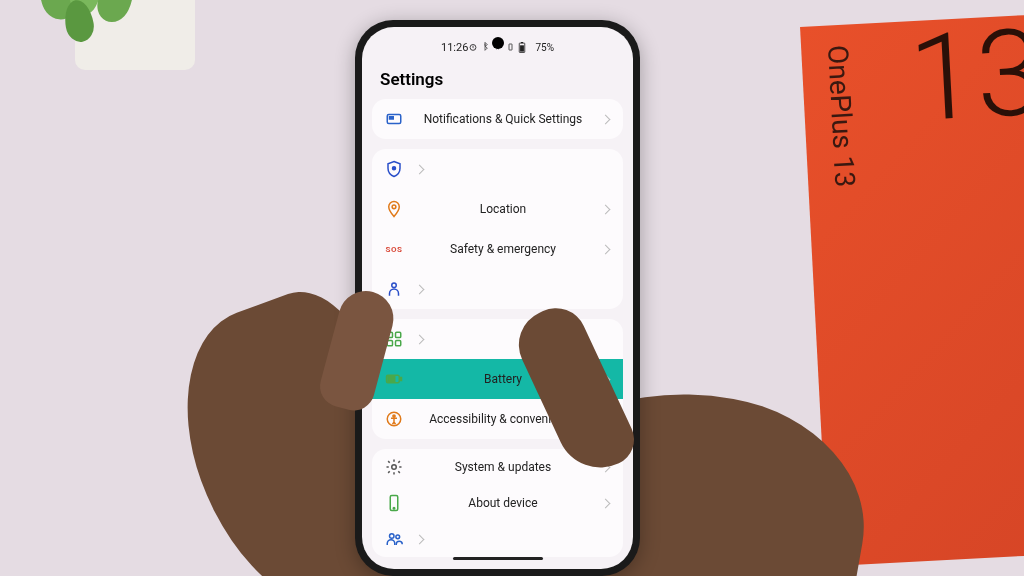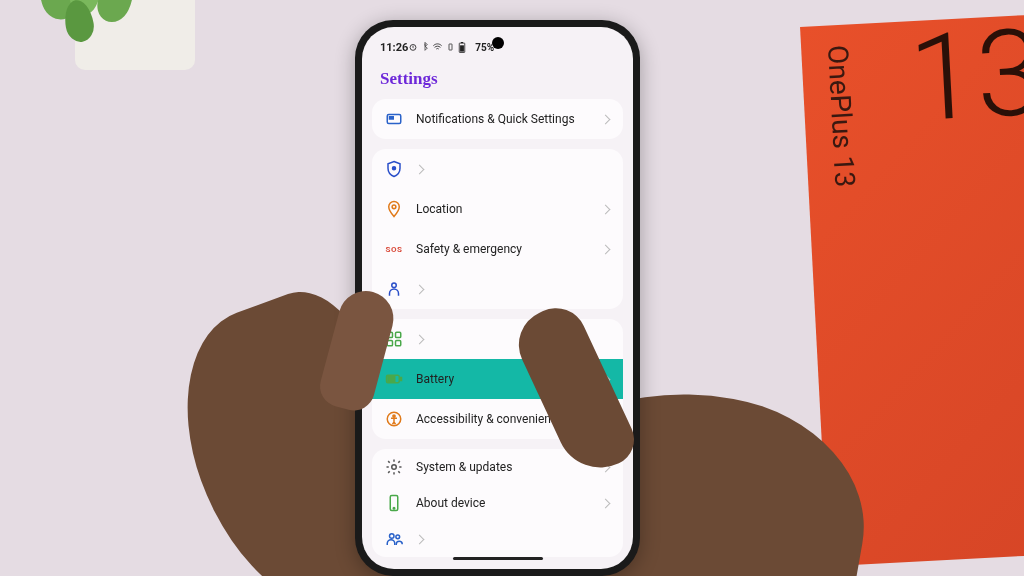--- a/index.html
+++ b/index.html
@@ -96,50 +96,50 @@
     height: 12px;
     background: #000;
     border-radius: 50%;
     z-index: 10;
   }
 
   .status-bar {
     height: 32px;
     display: flex;
     align-items: center;
-    justify-content: flex-start;
+    justify-content: center;
     padding: 4px 18px 0 18px;
     font-size: 11px;
-    font-weight: 700;
+    font-weight: 400;
     color: #222;
   }
   .status-right {
     display: flex;
     align-items: center;
     gap: 9px;
     font-size: 10px;
   }
   .status-icons {
     display: flex;
     gap: 3px;
     align-items: center;
   }
 
   .header {
     padding: 6px 18px 10px;
     font-size: 17px;
     font-weight: 600;
-    color: #6d28d9;
-    font-family: Liberation Serif, serif;
+    color: #000000;
   }
 
   .content {
     flex: 1;
     overflow: hidden;
     padding: 0 10px;
+    text-align: center;
   }
 
   .group {
     background: #fdfbfd;
     border-radius: 14px;
     margin-bottom: 10px;
     overflow: hidden;
   }
 
   .row {

